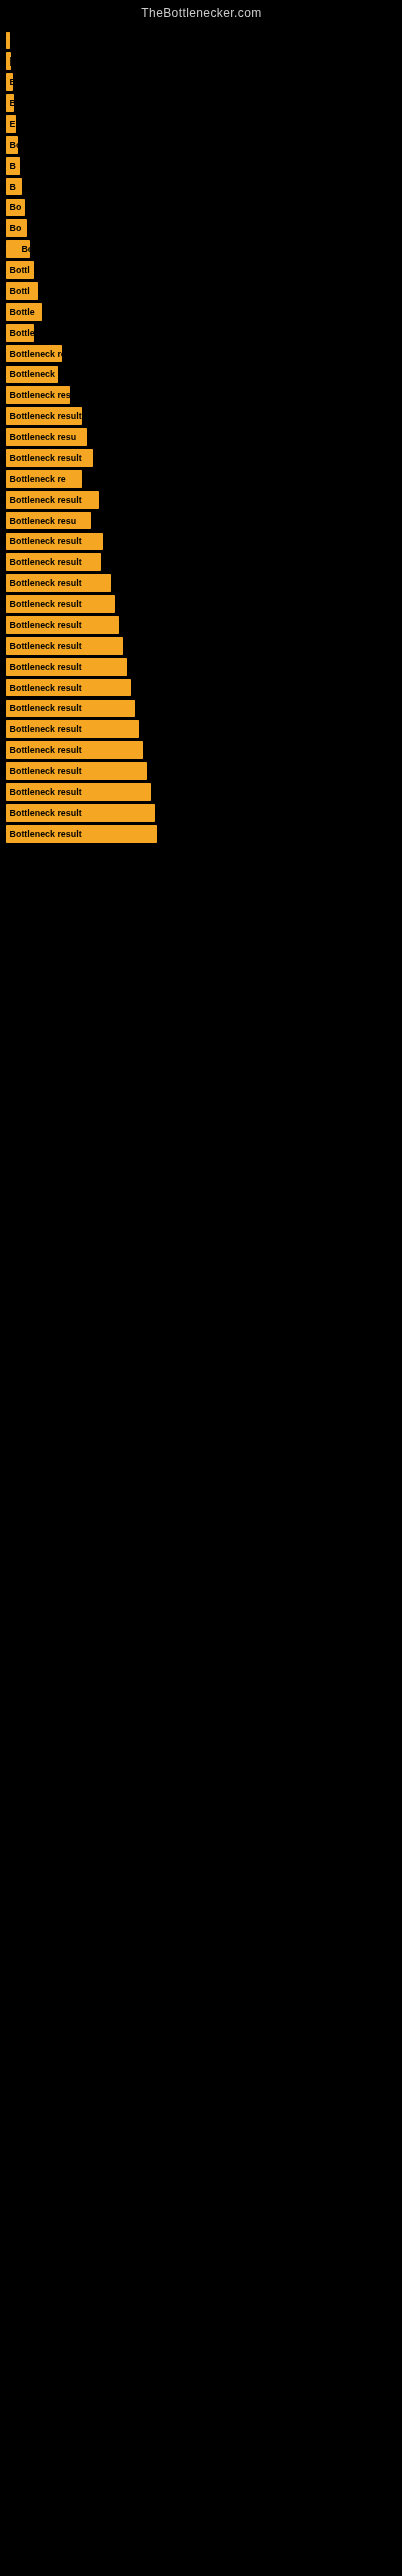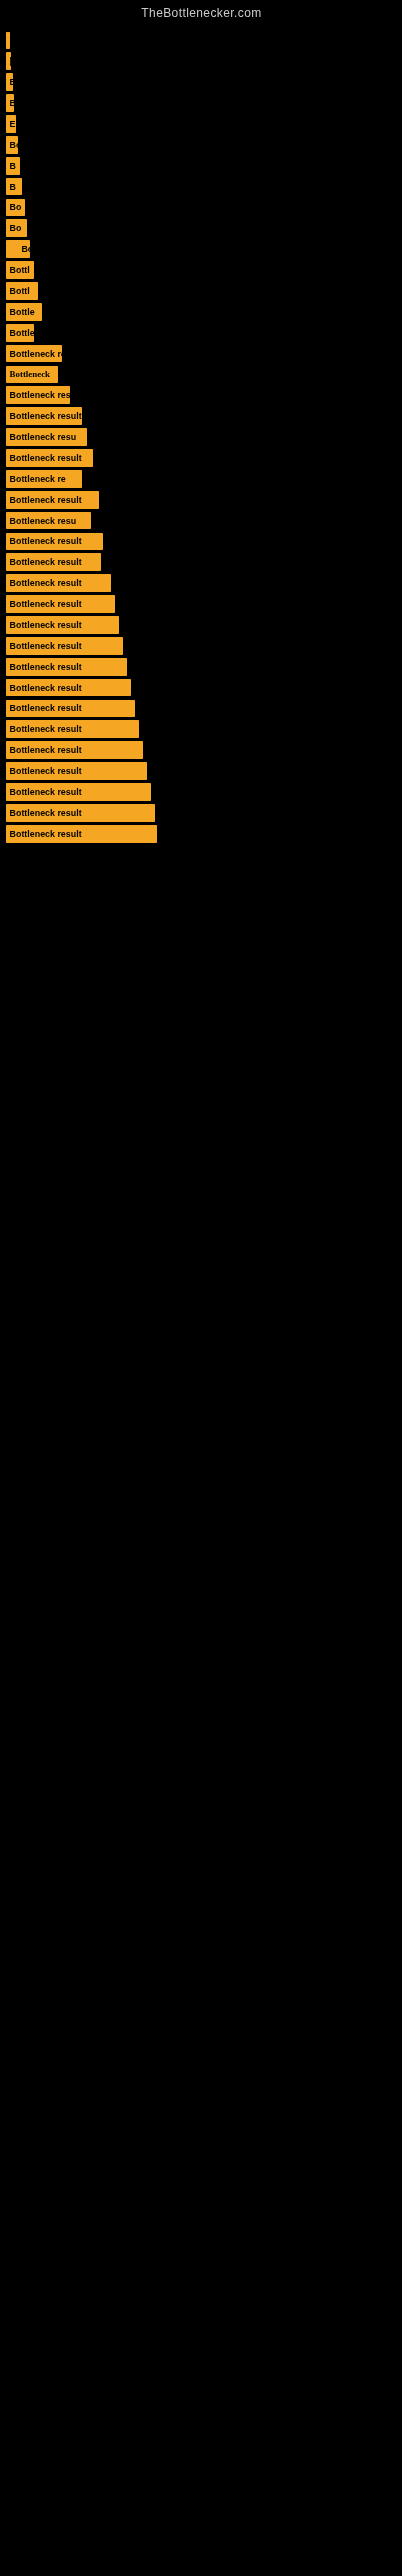--- a/index.html
+++ b/index.html
@@ -122,21 +122,21 @@
       <div class="bar" style="width: 28px;">
         <span class="bar-label">Bottlenec</span>
       </div>
     </div>
     <div class="bar-row">
       <div class="bar" style="width: 56px;">
         <span class="bar-label">Bottleneck res</span>
       </div>
     </div>
     <div class="bar-row">
-      <div class="bar" style="width: 52px; font-family: Liberation Serif, serif;">
+      <div class="bar" style="width: 52px;">
         <span class="bar-label">Bottleneck</span>
       </div>
     </div>
     <div class="bar-row">
       <div class="bar" style="width: 64px;">
         <span class="bar-label">Bottleneck resu</span>
       </div>
     </div>
     <div class="bar-row">
       <div class="bar" style="width: 76px;">

